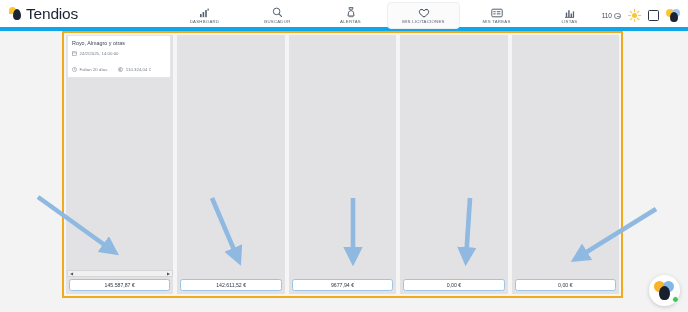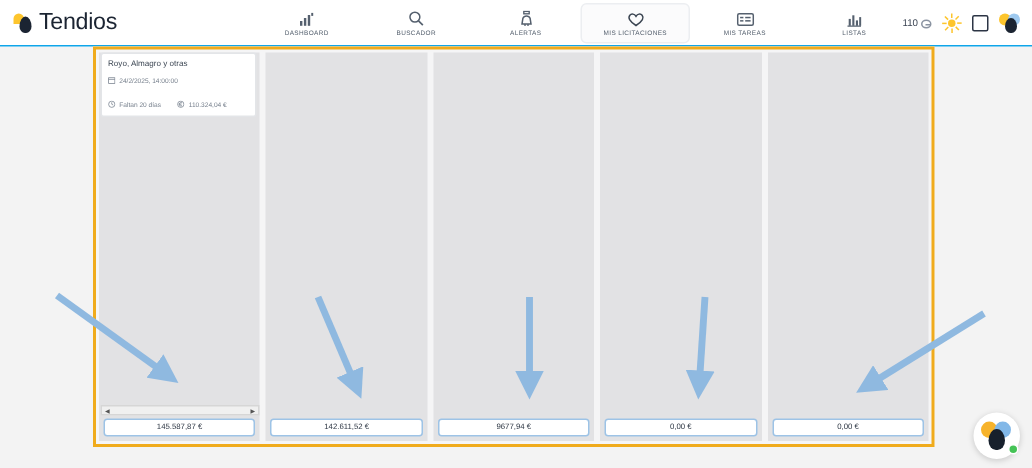--- a/index.html
+++ b/index.html
@@ -11,21 +11,21 @@
     background: #f3f3f3;
     font-family: "Liberation Sans", sans-serif;
   }
 
   
   .topbar {
     position: absolute;
     left: 0; top: 0;
     width: 688px; height: 31px;
     background: #ffffff;
-    border-bottom: 1px solid #0ea5e9;
+    border-bottom: 4px solid #0ea5e9;
     display: flex;
     align-items: center;
   }
 
   .brand {
     display: flex;
     align-items: center;
     gap: 4px;
     margin-left: 9px;
   }

